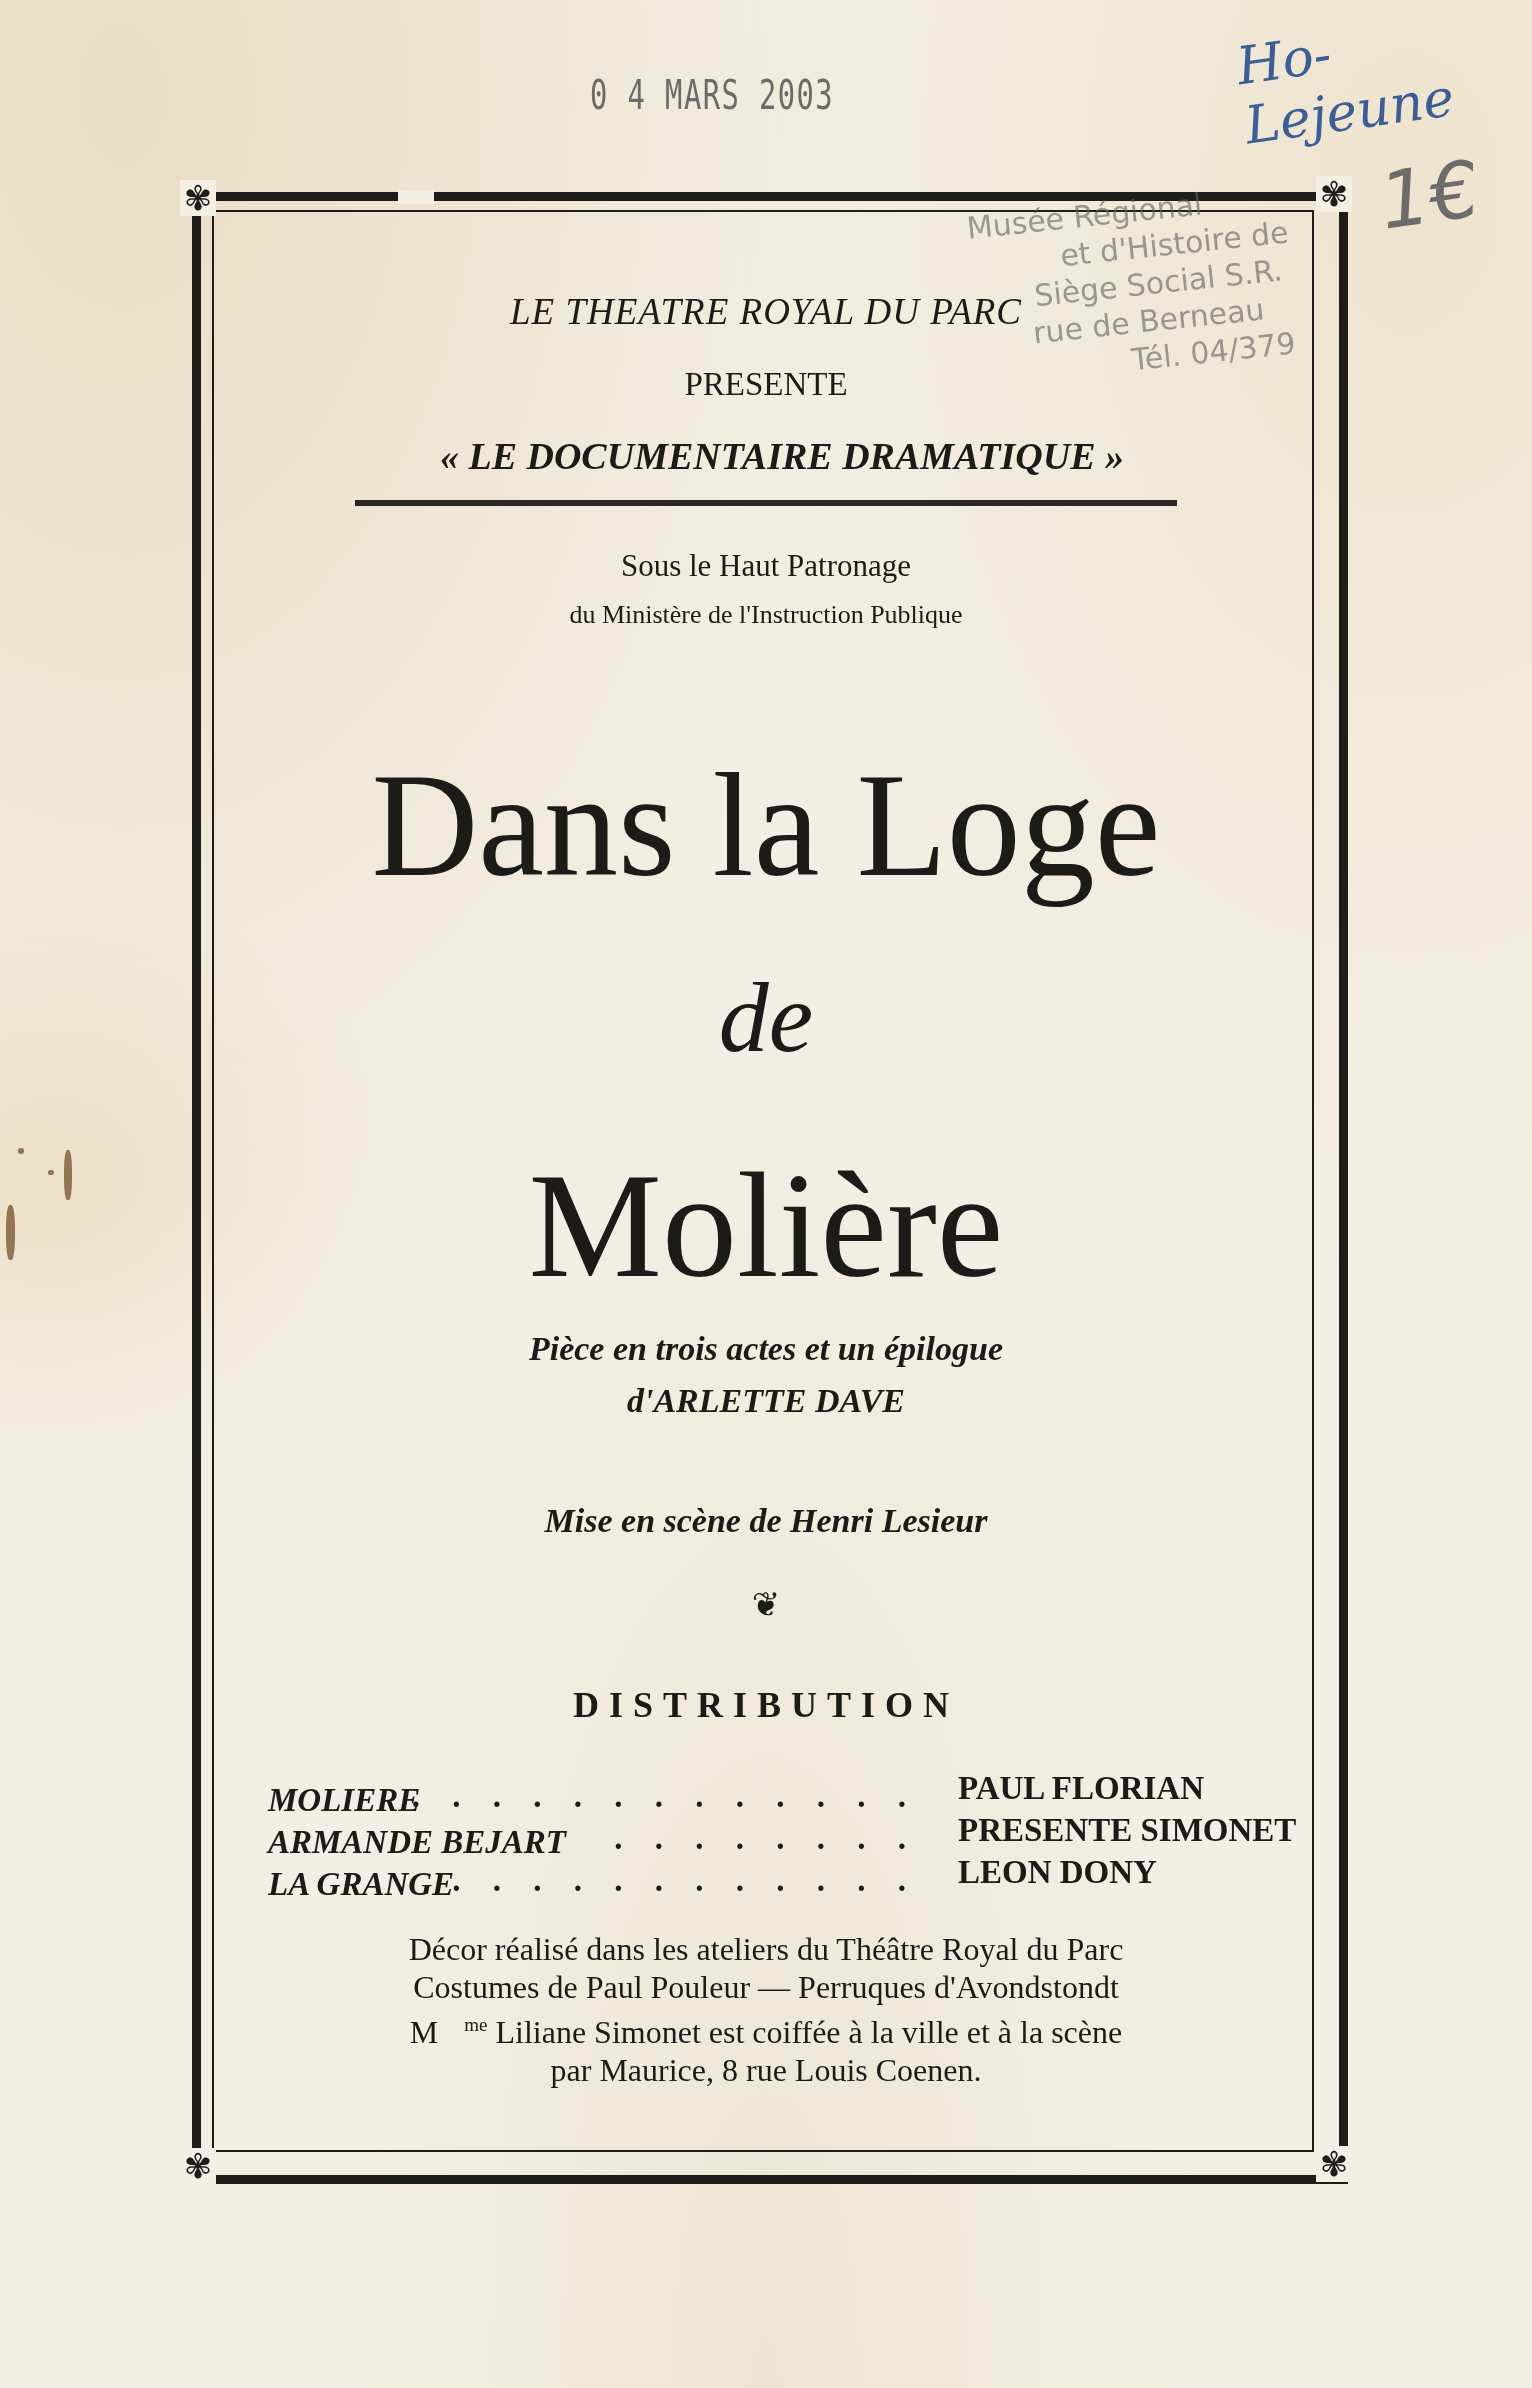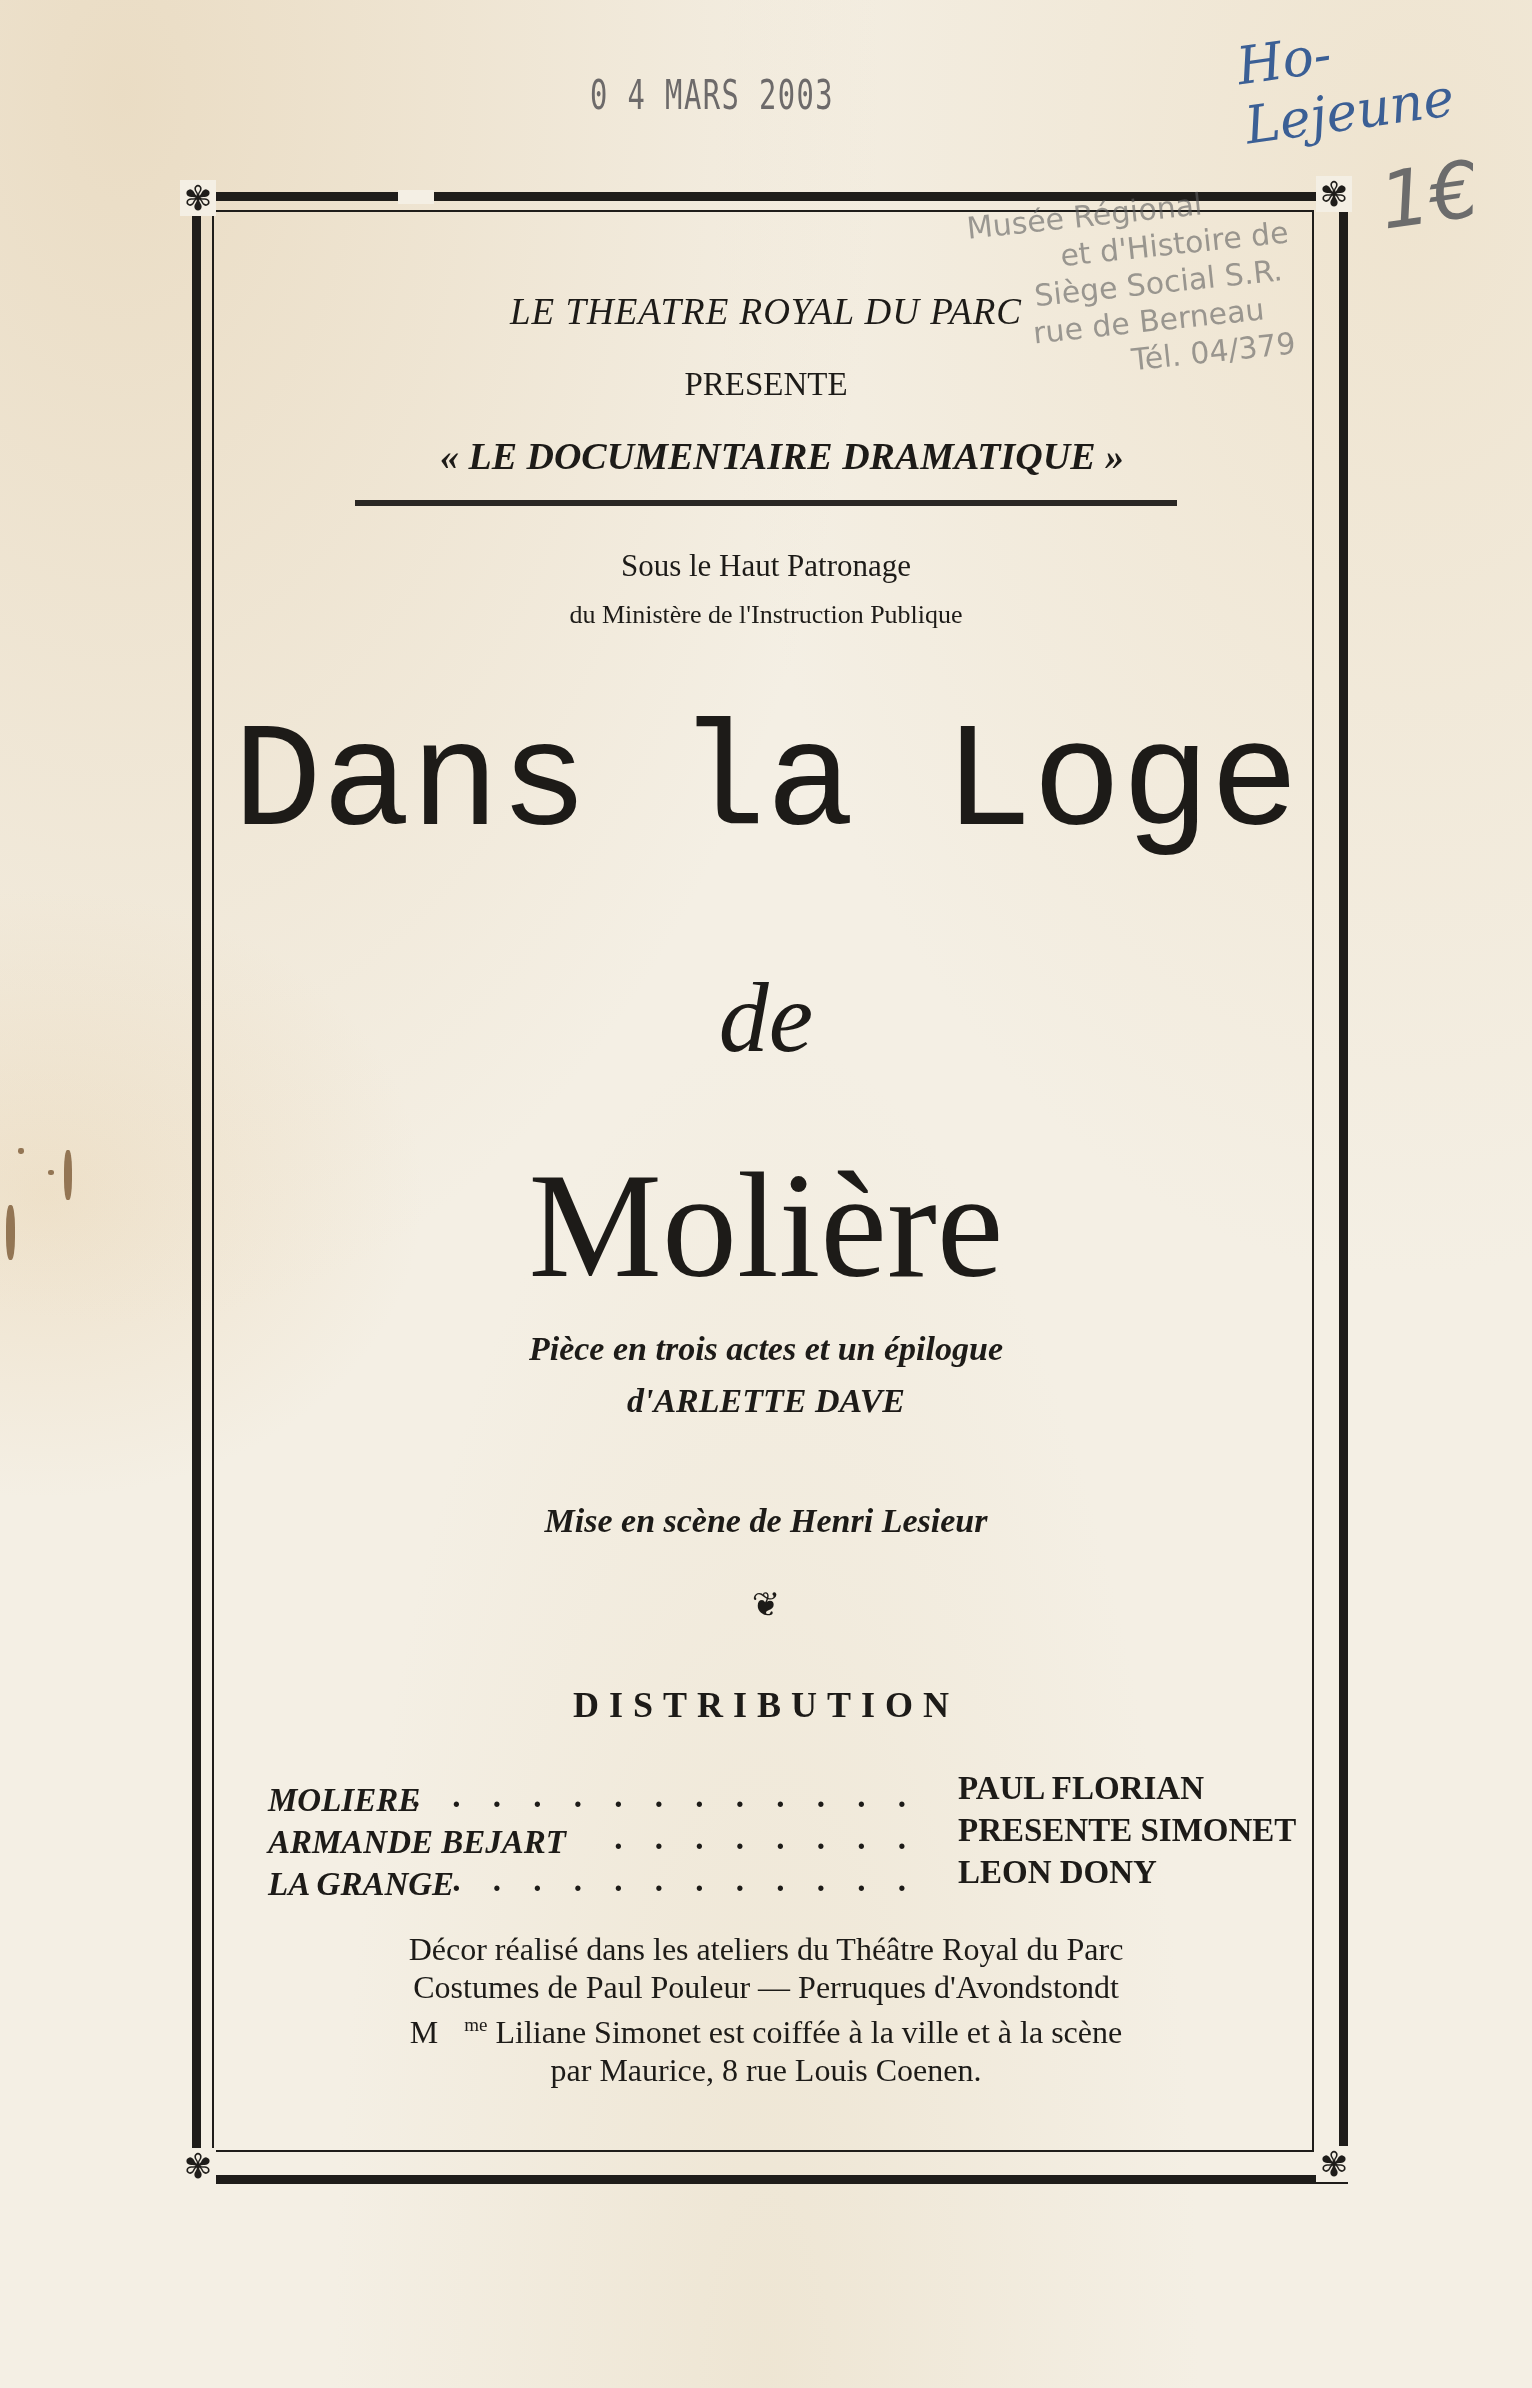--- a/index.html
+++ b/index.html
@@ -35,21 +35,21 @@
   .handwriting { font-family: "DejaVu Serif", serif; font-style: italic; color: #3b5f95; }
   .hw-name { left: 1240px; top: 16px; font-size: 52px; transform: rotate(-8deg); }
   .hw-price { left: 1380px; top: 150px; font-size: 78px; color: #6c6c6c; font-family: "DejaVu Sans", sans-serif; transform: rotate(-8deg); }
 
   .l-theatre { top: 290px; font-size: 37px; font-style: italic; font-weight: normal; letter-spacing: 1px; }
   .l-presente { top: 366px; font-size: 33px; }
   .l-series { top: 434px; font-size: 38px; font-style: italic; font-weight: bold; padding-left: 16px; }
   .rule { position: absolute; left: 355px; width: 822px; top: 500px; height: 6px; background: #2a2724; }
   .l-patron1 { top: 548px; font-size: 31px; }
   .l-patron2 { top: 600px; font-size: 26px; }
-  .title1 { top: 700px; font-size: 148px; line-height: 170px; font-family: Liberation Mono, monospace; }
+  .title1 { top: 740px; font-size: 148px; line-height: 170px; }
   .title2 { top: 960px; font-size: 100px; font-style: italic; }
   .title3 { top: 1140px; font-size: 150px; line-height: 170px; }
   .l-sub1 { top: 1330px; font-size: 34px; font-style: italic; font-weight: bold; }
   .l-sub2 { top: 1382px; font-size: 34px; font-style: italic; font-weight: bold; }
   .l-mise { top: 1478px; font-size: 34px; font-style: italic; font-weight: bold; margin-top: 24px; }
   .ornament { top: 1584px; font-size: 34px; }
   .l-dist { top: 1684px; font-size: 36px; font-weight: bold; letter-spacing: 10px; }
 
   .cast { position: absolute; left: 268px; top: 1778px; width: 1030px; }
   .cast-row { position: relative; height: 42px; font-size: 33px; }

